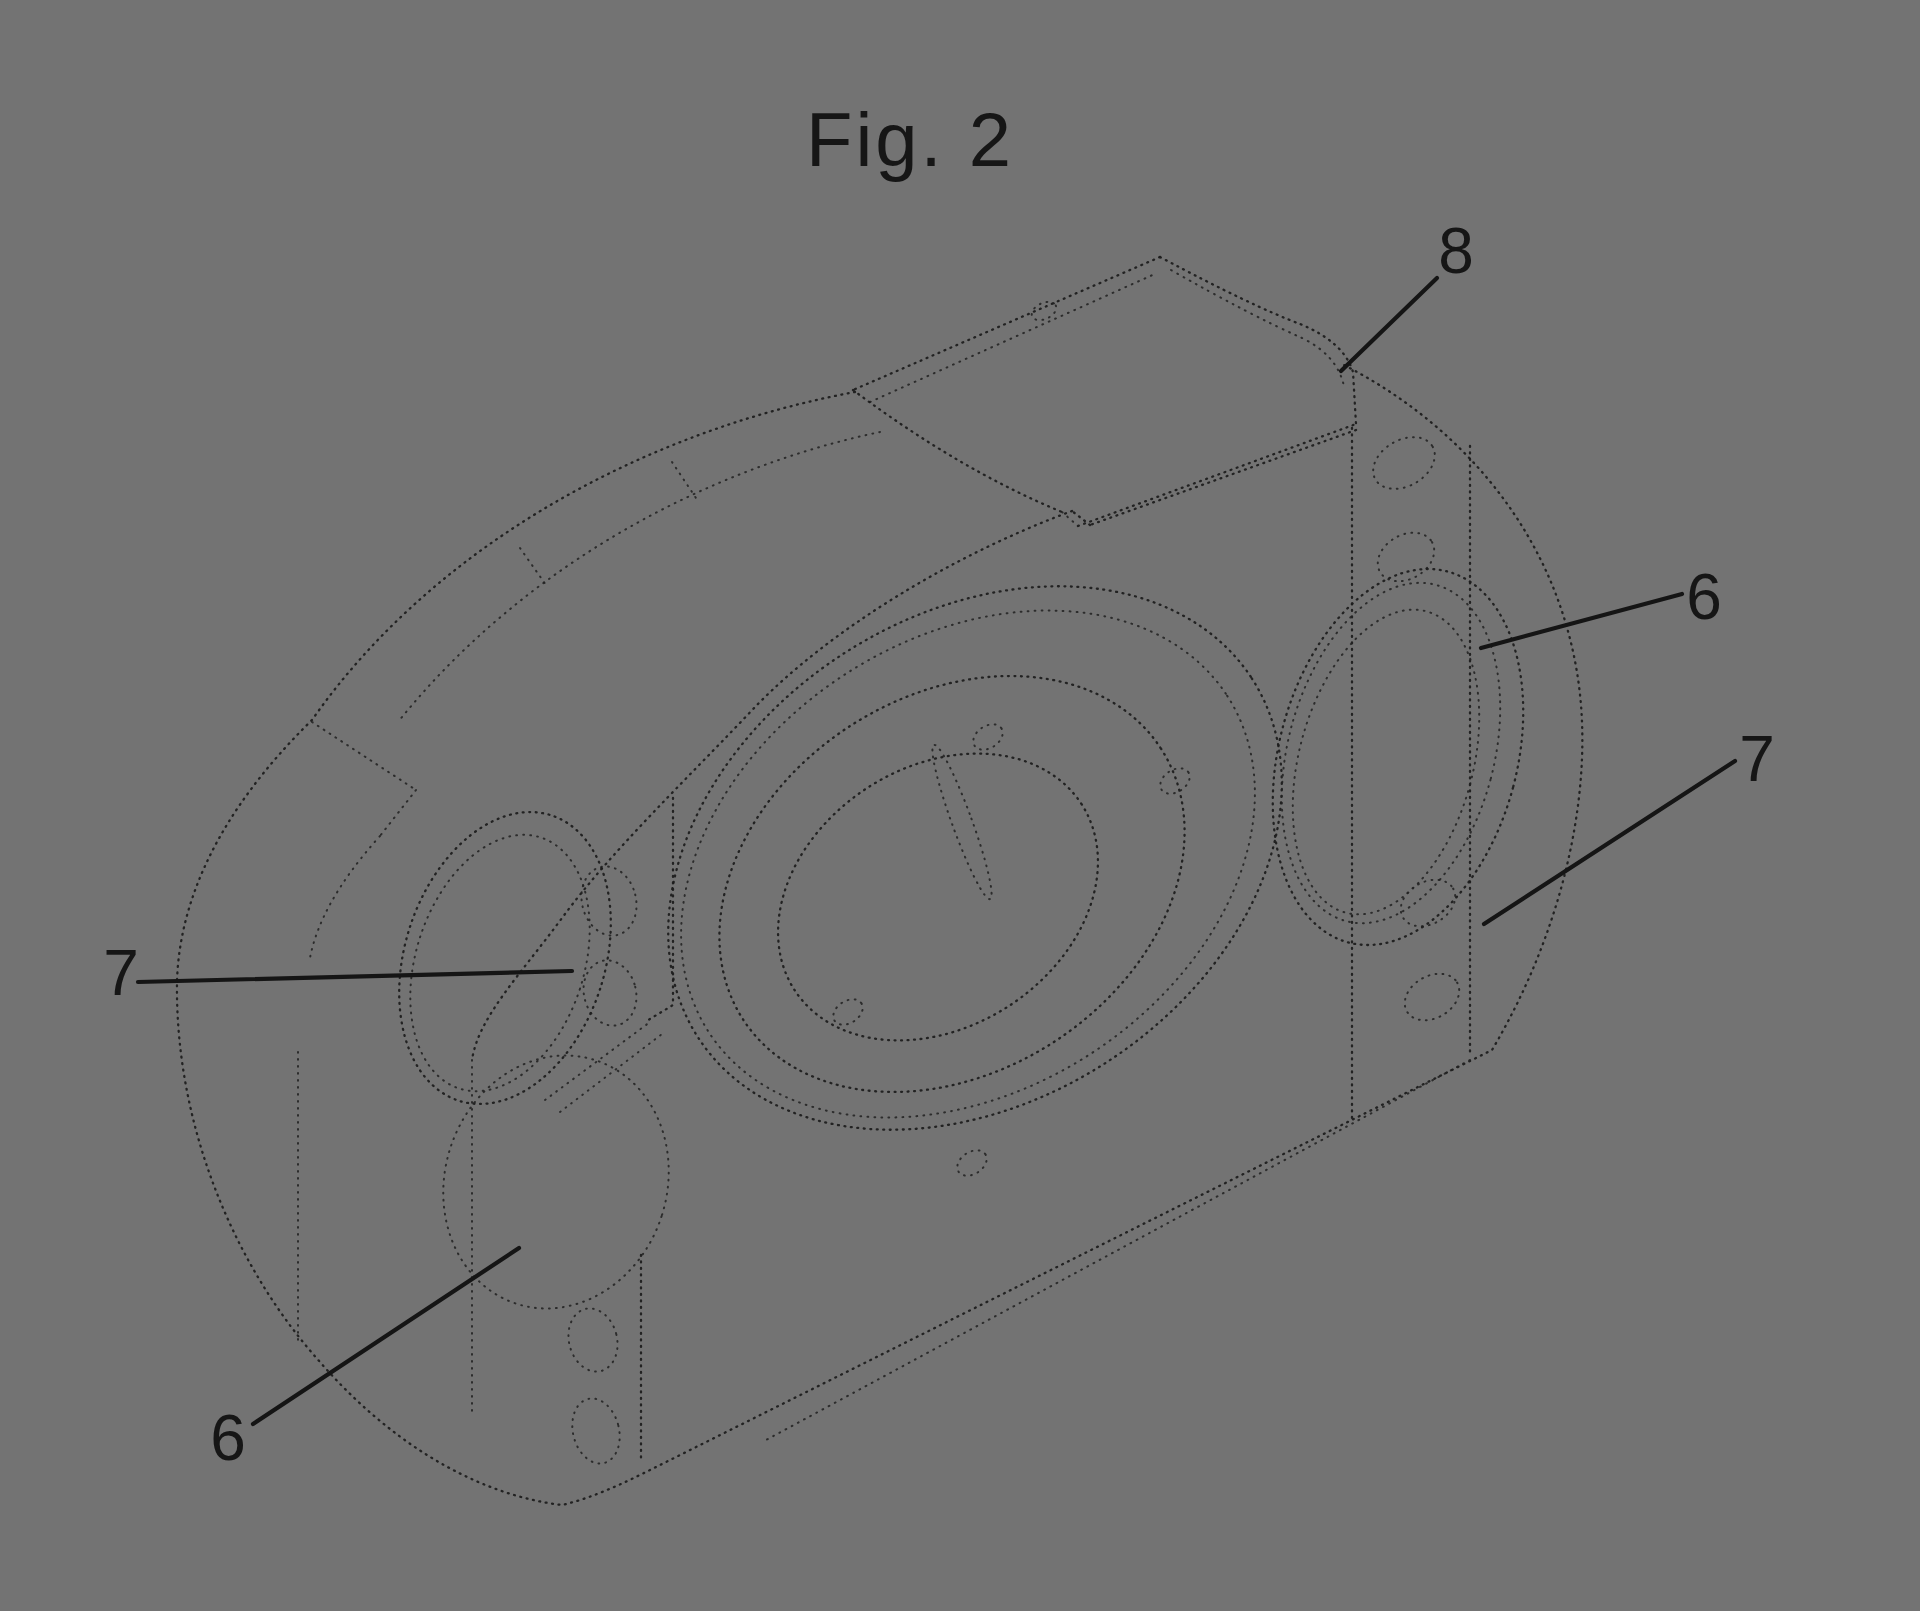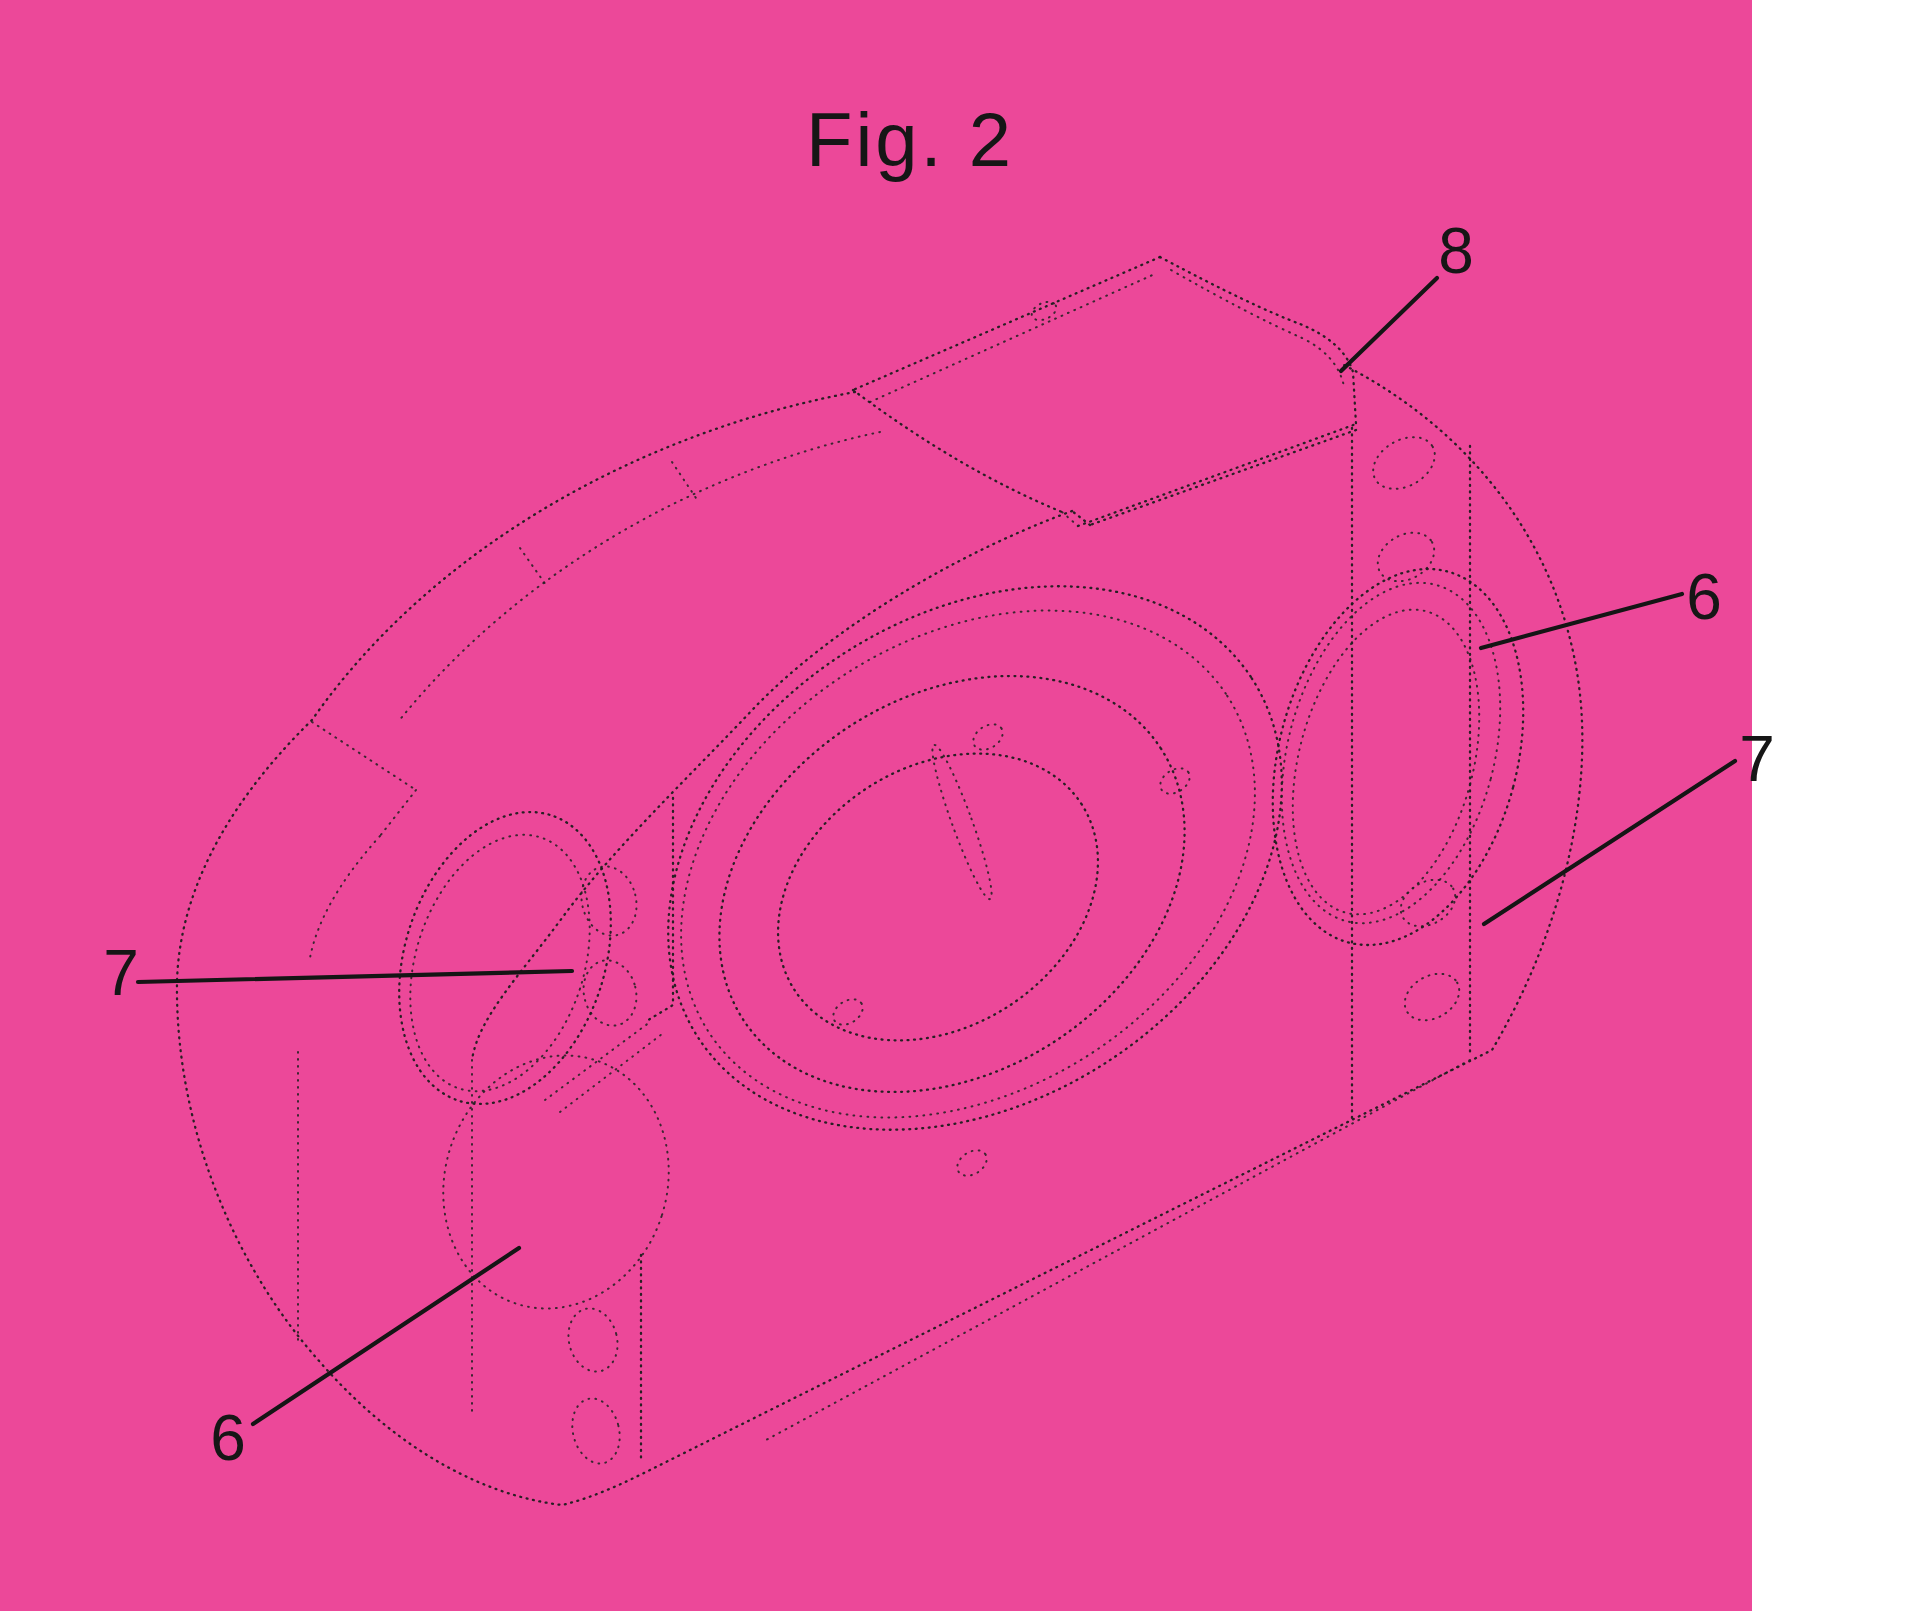--- a/index.html
+++ b/index.html
@@ -6,23 +6,23 @@
     margin: 0;
     padding: 0;
     background: #ffffff;
     width: 1920px;
     height: 1611px;
     overflow: hidden;
     font-family: "Liberation Sans", sans-serif;
   }
   .page {
     position: relative;
-    width: 1752px;
+    width: 1920px;
     height: 1611px;
-    background: #ec4899;
+    background: #737373;
   }
   svg { display: block; }
 
   
   .dot {
     fill: none;
     stroke: #1d1d1d;
     stroke-width: 2.3;
     stroke-dasharray: 0.9 5.6;
     stroke-linecap: round;

